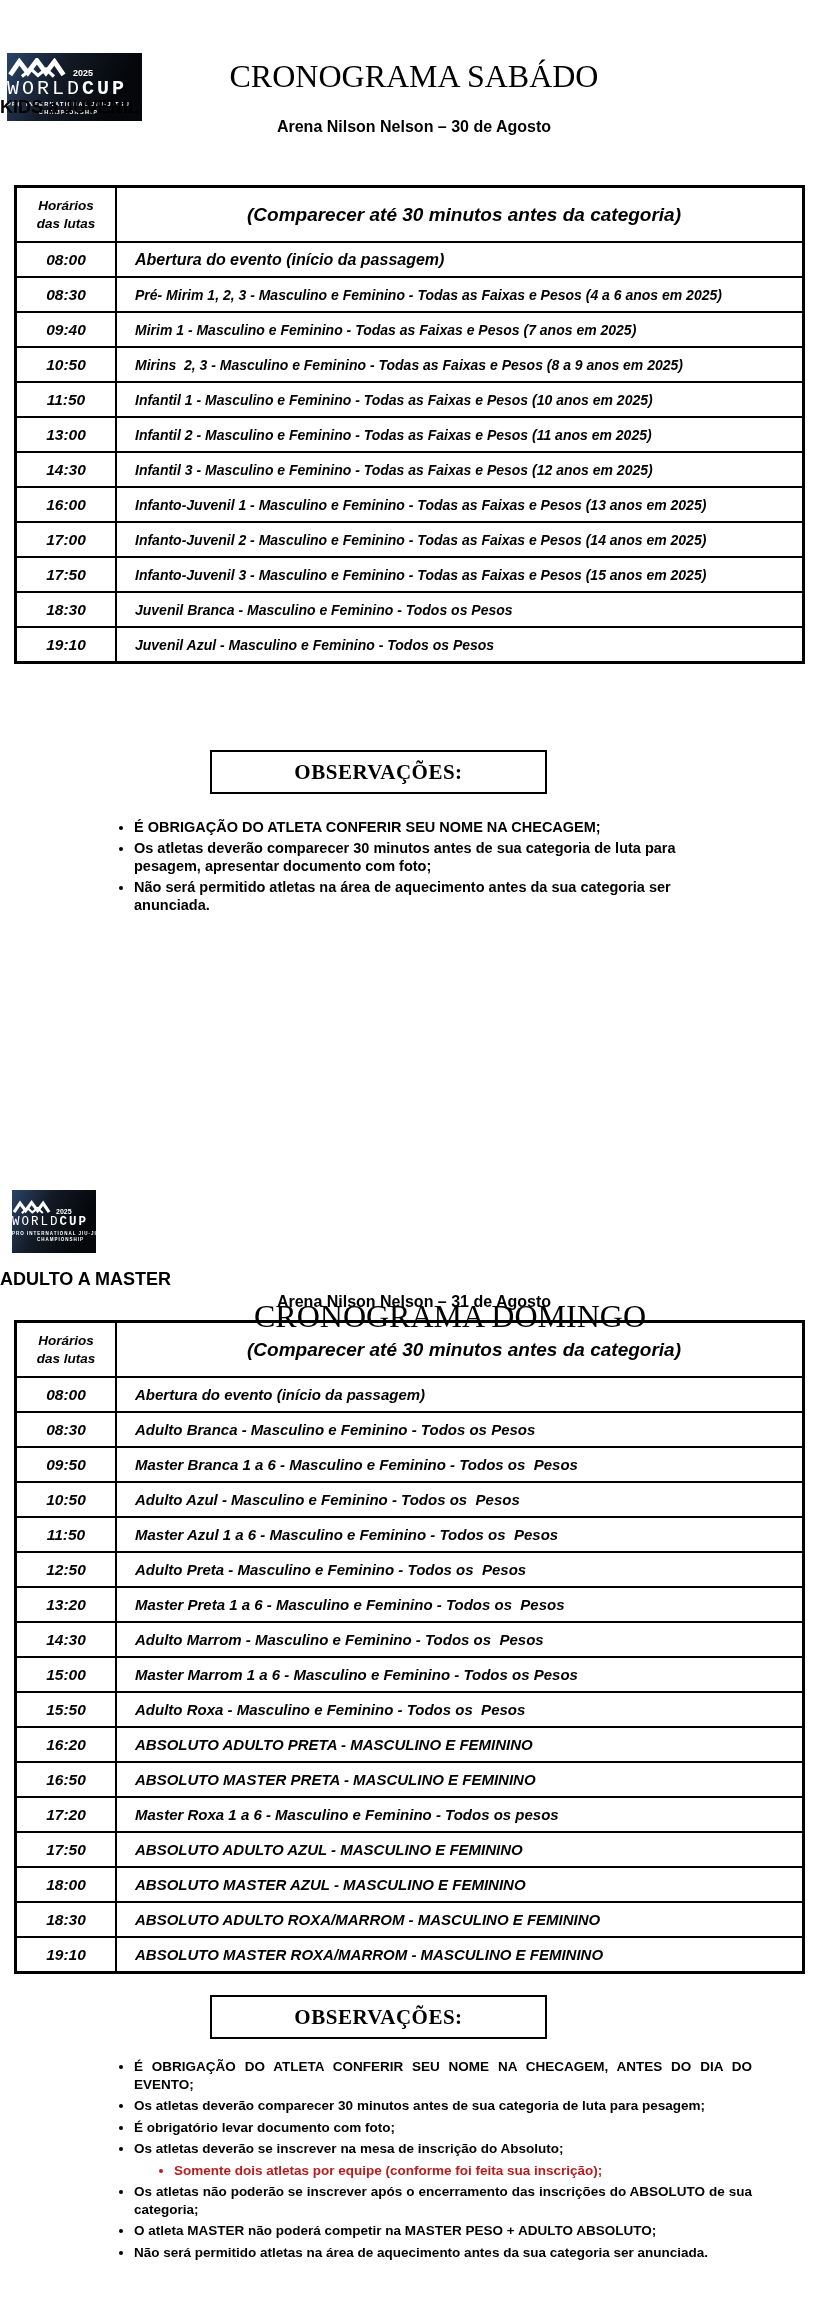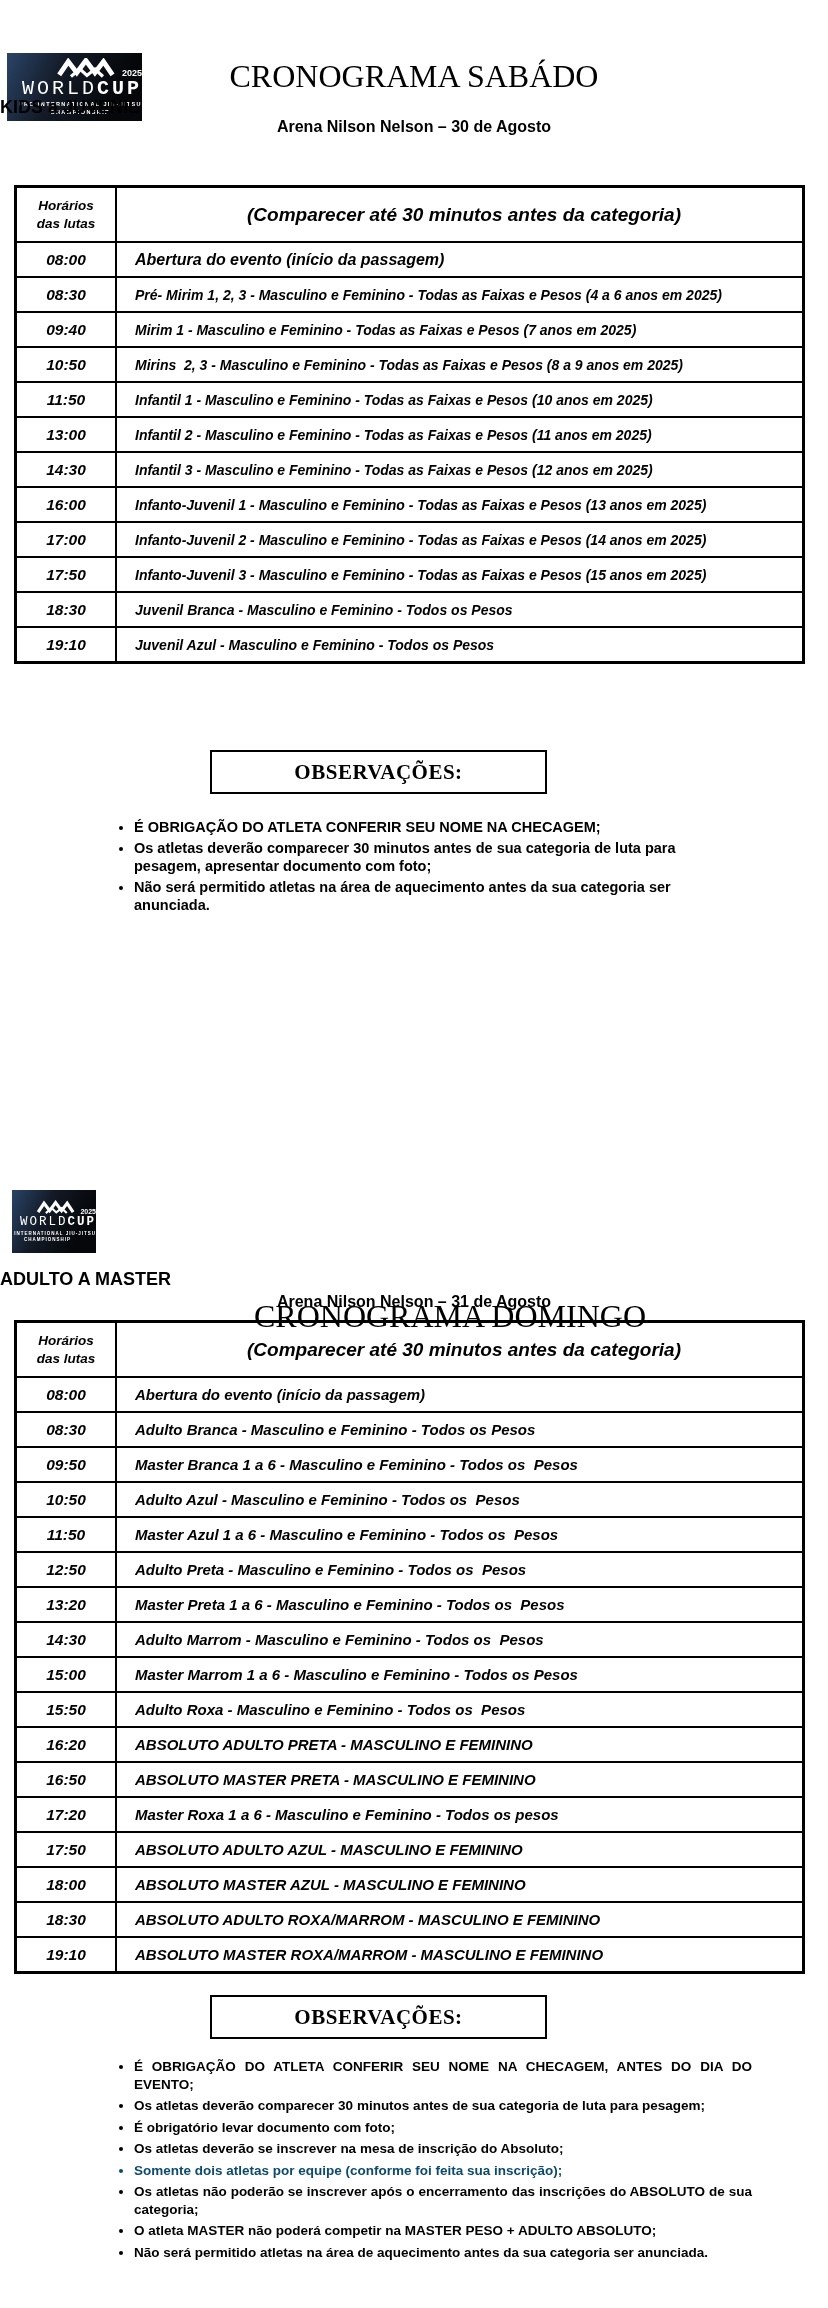--- a/index.html
+++ b/index.html
@@ -4,21 +4,21 @@
 <style>
   html,body{margin:0;padding:0;background:#fff;}
   body{
     width:828px;height:2308px;position:relative;
     font-family:"Liberation Sans",sans-serif;color:#000;
   }
   
   .logo{
     position:absolute;overflow:hidden;color:#fff;
     background:linear-gradient(115deg,#2a4468 0%,#131a26 38%,#05070a 78%);
-    display:flex;flex-direction:column;align-items:flex-end;justify-content:center;
+    display:flex;flex-direction:column;align-items:flex-start;justify-content:center;
   }
   .logo--lg{left:7px;top:53px;width:135px;height:68px;}
   .logo--sm{left:12px;top:1190px;width:84px;height:63px;}
   .crown-row{display:flex;align-items:flex-end;}
   .logo--lg .crown{width:64px;height:20px;}
   .logo--sm .crown{width:42px;height:15px;}
   .logo .year{font-weight:bold;line-height:1;}
   .logo--lg .year{font-size:9px;margin-left:2px;}
   .logo--sm .year{font-size:7px;margin-left:2px;}
   .logo .name{line-height:1;white-space:nowrap;margin-top:1px;letter-spacing:3px;font-family:Liberation Mono, monospace;}
@@ -247,17 +247,17 @@
 </tbody>
   </table>
 
 <div class="obs-box" id="sun-obs">OBSERVAÇÕES:</div>
 
 <ul class="notes" id="sun-notes">
   <li>É OBRIGAÇÃO DO ATLETA CONFERIR SEU NOME NA CHECAGEM, ANTES DO DIA DO EVENTO;</li>
   <li>Os atletas deverão comparecer 30 minutos antes de sua categoria de luta para pesagem;</li>
   <li>É obrigatório levar documento com foto;</li>
   <li>Os atletas deverão se inscrever na mesa de inscrição do Absoluto;</li>
-  <li style="color: #0c4a6e;">Somente dois atletas por equipe (conforme foi feita sua inscrição);</li>
+  <li style="color: #b91c1c; margin-left: 40px;">Somente dois atletas por equipe (conforme foi feita sua inscrição);</li>
   <li>Os atletas não poderão se inscrever após o encerramento das inscrições do ABSOLUTO de sua categoria;</li>
   <li>O atleta MASTER não poderá competir na MASTER PESO + ADULTO ABSOLUTO;</li>
   <li>Não será permitido atletas na área de aquecimento antes da sua categoria ser anunciada.</li>
 </ul>
 
 </body></html>

